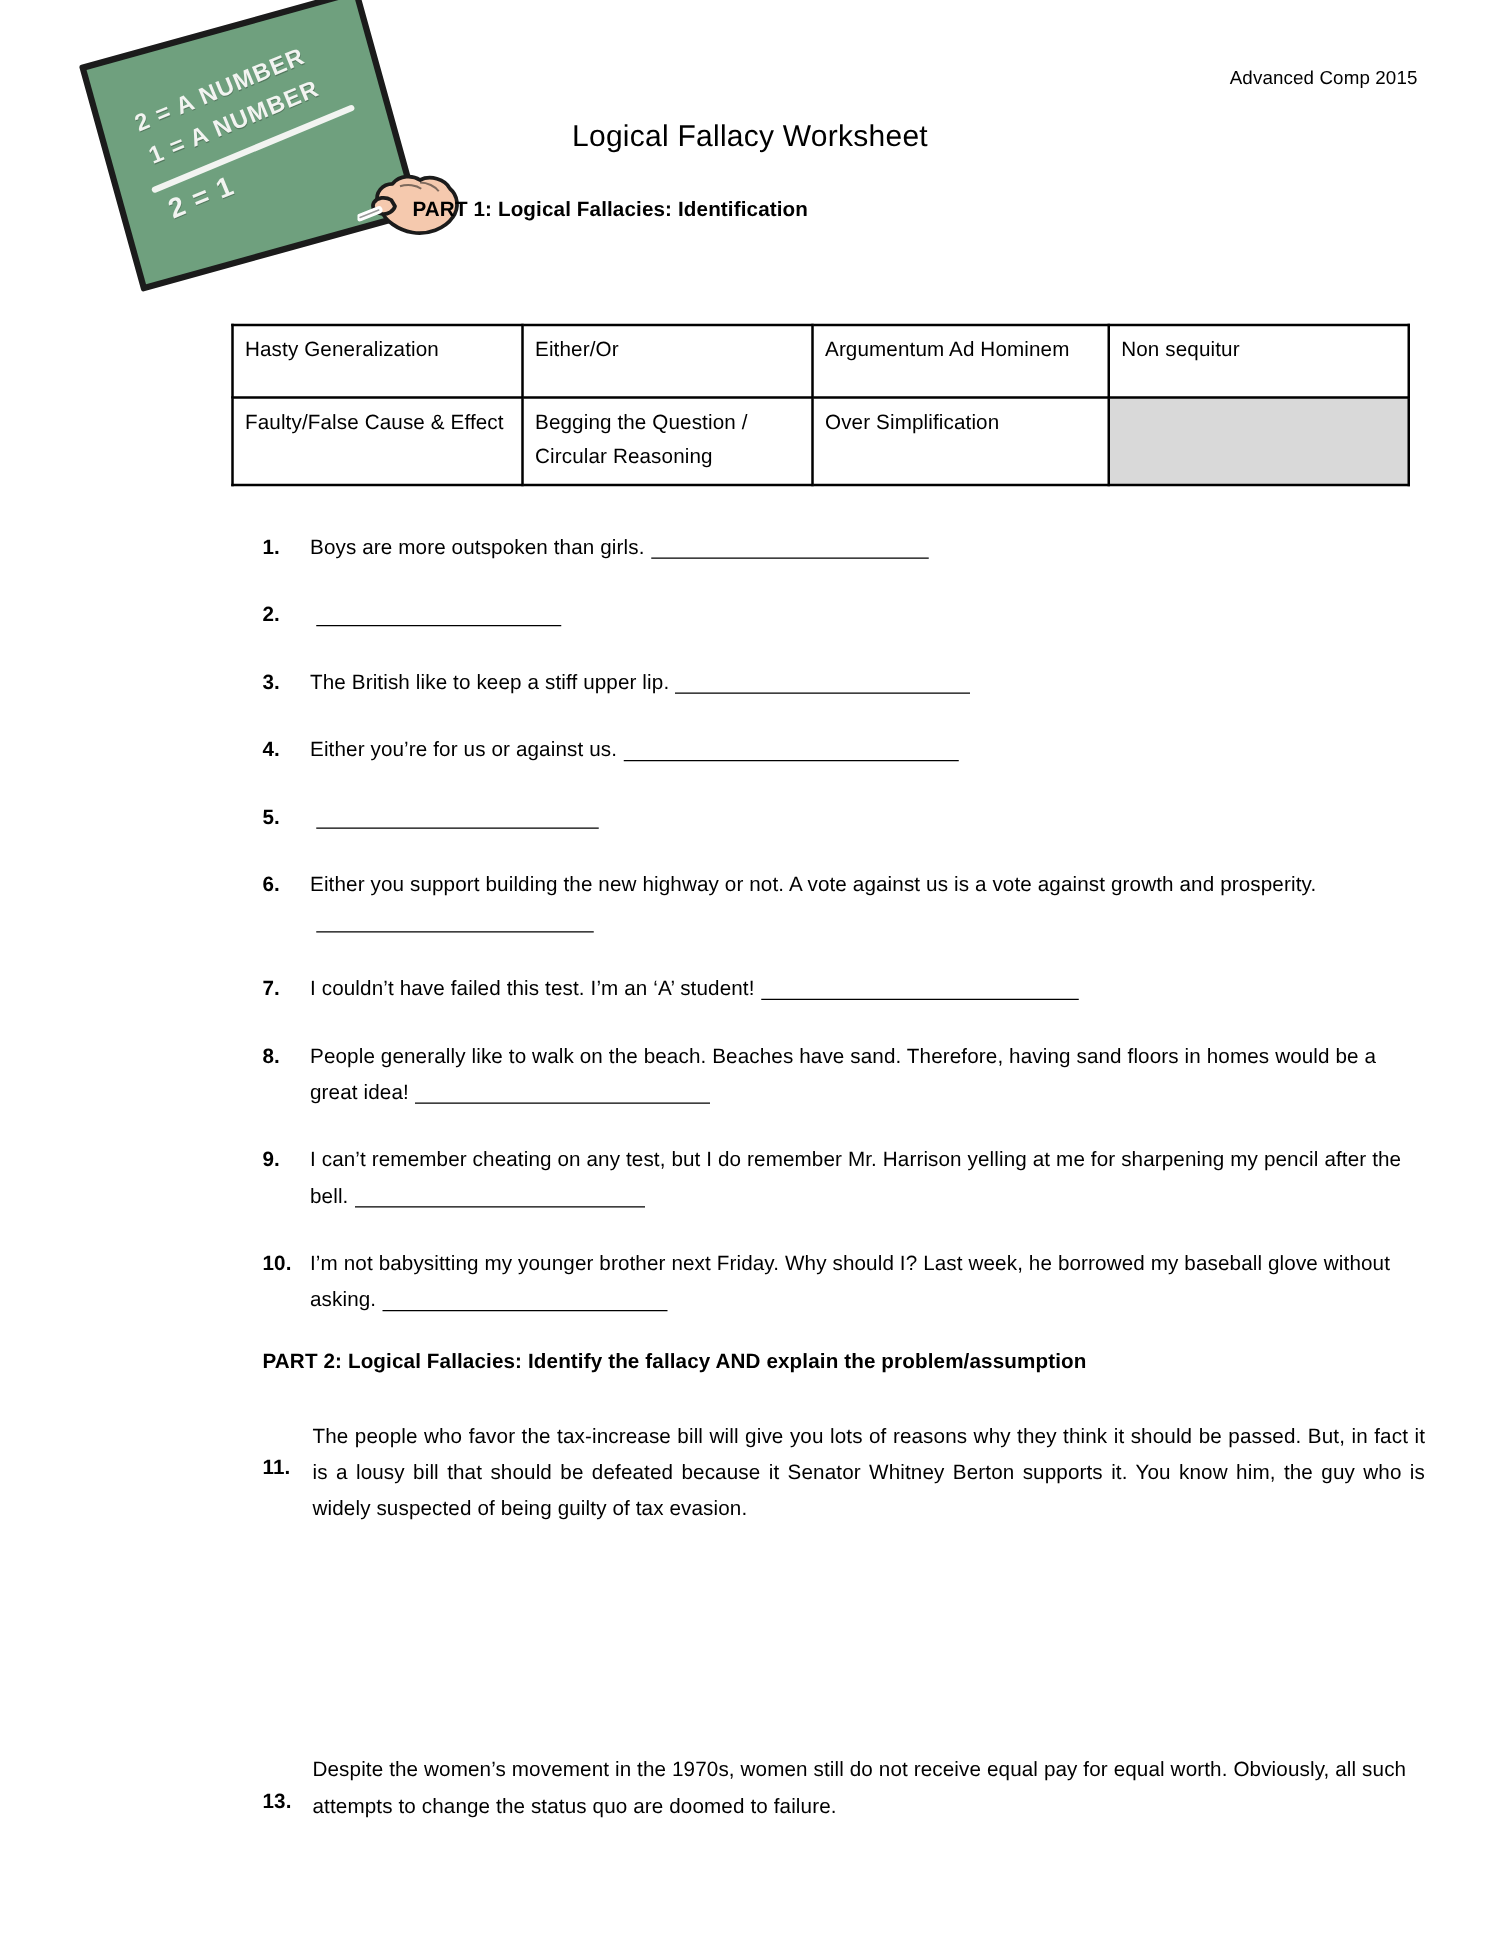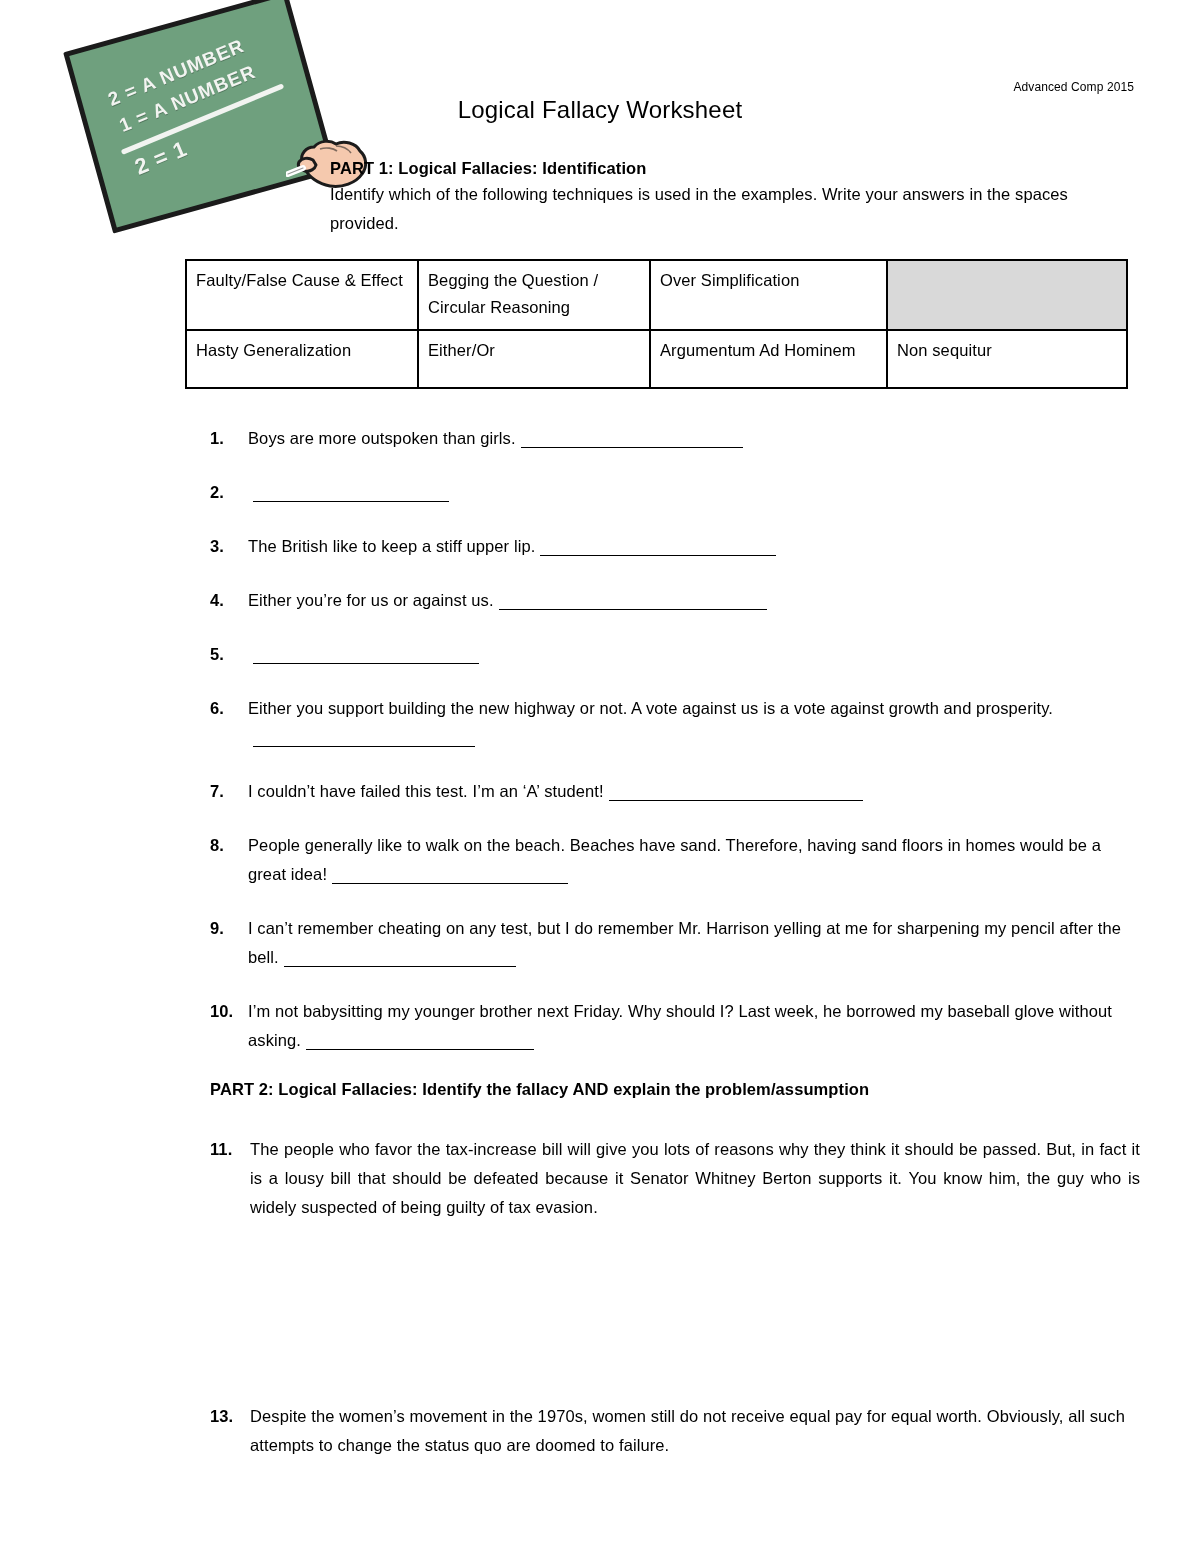--- a/index.html
+++ b/index.html
@@ -68,22 +68,22 @@
     top: 108px;
     width: 96px;
     height: 86px;
   }
   .hand svg { display: block; }
 
   
   .course-line {
     position: absolute;
     right: 66px;
-    top: 80px;
-    font-size: 12px;
+    top: 54px;
+    font-size: 15px;
     letter-spacing: 0.1px;
     white-space: nowrap;
   }
   .doc-title {
     position: absolute;
     left: 0; right: 0;
     top: 96px;
     text-align: center;
     font-size: 24px;
     font-weight: 400;
@@ -182,20 +182,21 @@
   .p2row {
     display: flex;
     align-items: flex-start;
   }
   .p2num {
     flex: 0 0 40px;
     font-size: 16.5px;
     font-weight: 700;
     line-height: 29px;
     letter-spacing: 0.1px;
+    margin-top: 25px;
   }
   .p2text {
     flex: 1 1 auto;
     font-size: 16.5px;
     line-height: 29px;
     letter-spacing: 0.1px;
   }
   .p2text.justify { text-align: justify; }
   .gap-a { height: 94px; }
   .gap-b { height: 86px; }
@@ -225,37 +226,36 @@
       <path d="M50 30 C56 30 62 33 65 37" stroke="#1b1b1b" stroke-width="1.6" fill="none" opacity="0.55"></path>
     </svg>
   </div>
 </div>
 
 <div class="course-line">Advanced Comp 2015</div>
 <div class="doc-title">Logical Fallacy Worksheet</div>
 
 <div class="intro">
   <div class="part-head">PART 1:  Logical Fallacies: Identification</div>
-  <div class="part-body">Identify which of the following techniques is used in the examples. Write your answers in the spaces provided.</div>
 </div>
 
 <table class="terms">
   <tbody>
       <tr>
+    <td class="c1">Hasty Generalization</td>
+    <td class="c2">Either/Or</td>
+    <td class="c3">Argumentum Ad Hominem</td>
+    <td class="c4">Non sequitur</td>
+  </tr>
+  <tr>
     <td class="c1">Faulty/False Cause &amp; Effect</td>
     <td class="c2">Begging the Question / Circular Reasoning</td>
     <td class="c3">Over Simplification</td>
     <td class="c4 shaded"></td>
   </tr>
-  <tr>
-    <td class="c1">Hasty Generalization</td>
-    <td class="c2">Either/Or</td>
-    <td class="c3">Argumentum Ad Hominem</td>
-    <td class="c4">Non sequitur</td>
-  </tr>
 </tbody>
   </table>
 
 <div class="qlist">
 
   <div class="qrow">
     <div class="qnum">1.</div>
     <div class="qtext"><span>Boys are more outspoken than girls.</span><span class="blank" style="width:222px"></span></div>
   </div>
 

